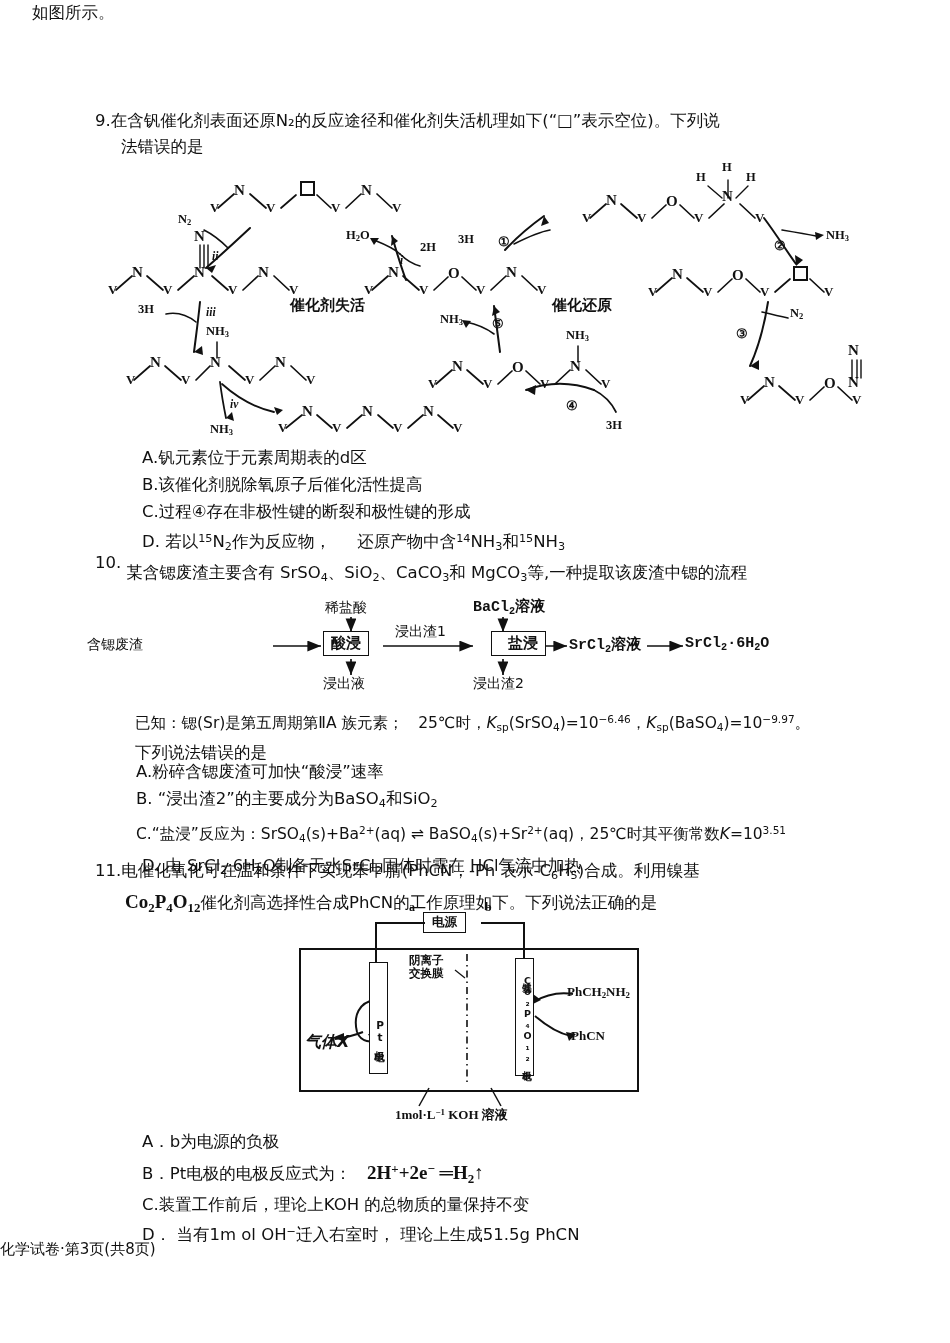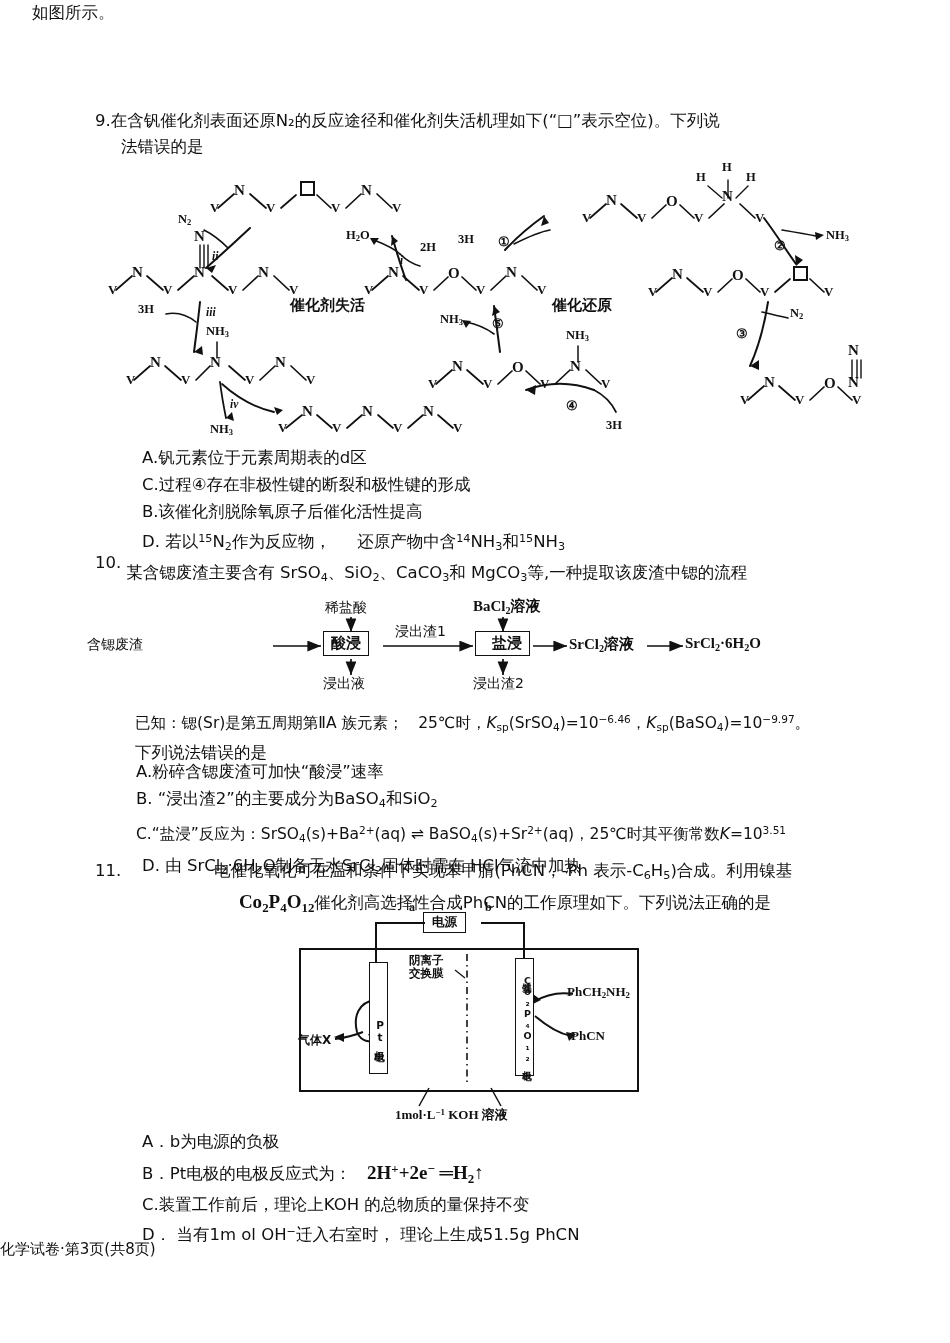--- a/index.html
+++ b/index.html
@@ -50,21 +50,21 @@
   
   #q10fig{position:absolute;left:255px;top:605px;width:500px;height:90px;}
   #q10fig .txt{position:absolute;white-space:nowrap;font-size:14px;
     font-family:"DejaVu Sans","Liberation Sans",sans-serif;}
   #q10fig .box{
     position:absolute;border:1.6px solid #111;background:#fff;
     font-size:15px;font-weight:bold;text-align:center;
     font-family:"DejaVu Sans","Liberation Sans",sans-serif;
     padding:2px 7px;
   }
-  #q10fig .serif{font-family:Liberation Serif, serif;font-weight:bold;}
+  #q10fig .serif{font-family:Liberation Mono, monospace;font-weight:bold;}
 
   
   #q11fig{position:absolute;left:295px;top:910px;width:360px;height:215px;}
   #q11fig .txt{position:absolute;white-space:nowrap;font-size:11px;
     font-family:"DejaVu Sans","Liberation Sans",sans-serif;font-weight:bold;}
   #q11fig .serifb{font-family:"Liberation Serif","DejaVu Serif",serif;font-weight:bold;}
   .cellbox{position:absolute;border:2px solid #111;}
   .electrode{
     position:absolute;border:1.8px solid #111;background:#fff;
     writing-mode:vertical-rl; text-orientation:upright;
@@ -326,22 +326,22 @@
     <div class="atom lbl" style="left:392px;top:166px;font-size:13px;">⑤</div>
 
     <div class="atom lbl" style="left:466px;top:248px;font-size:13px;">④</div>
     <div class="atom lbl" style="left:506px;top:268px;">3H</div>
 
     <div class="sect-title" style="left:452px;top:146px;">催化还原</div>
   </div>
 
   <div style="position:absolute;left:120px;top:444px;width:760px;">
     <div class="opt cn">A.钒元素位于元素周期表的d区</div>
+    <div class="opt cn">B.该催化剂脱除氧原子后催化活性提高</div>
     <div class="opt cn">C.过程④存在非极性键的断裂和极性键的形成</div>
-    <div class="opt cn">B.该催化剂脱除氧原子后催化活性提高</div>
     <div class="opt cn">D. 若以<sup>15</sup>N<sub>2</sub>作为反应物，&nbsp;&nbsp;&nbsp;&nbsp; 还原产物中含<sup>14</sup>NH<sub>3</sub>和<sup>15</sup>NH<sub>3</sub></div>
   </div>
 
   <div class="q-block" style="left:95px;top:550px;width:780px;">
     <div class="q-head qline cn">
       <span class="q-num">10.</span>
       <span class="q-body" style="margin-left:5px;margin-top:10px;">某含锶废渣主要含有 SrSO<sub>4</sub>、SiO<sub>2</sub>、CaCO<sub>3</sub>和 MgCO<sub>3</sub>等,一种提取该废渣中锶的流程</span>
       </div>
     </div>
     <div class="qline cn" style="margin-left:32px;">如图所示。</div>
@@ -363,41 +363,41 @@
         <line x1="248" y1="54" x2="248" y2="70" marker-end="url(#ar)"></line>
         <line x1="278" y1="41" x2="312" y2="41" marker-end="url(#ar)"></line>
         <line x1="392" y1="41" x2="428" y2="41" marker-end="url(#ar)"></line>
       </g>
     </svg>
 
     <div class="txt" style="left:-168px;top:31px;">含锶废渣</div>
     <div class="txt" style="left:70px;top:-6px;">稀盐酸</div>
     <div class="txt serif" style="left:218px;top:-8px;font-size:15px;">BaCl<sub>2</sub>溶液</div>
     <div class="box" style="left:68px;top:26px;">酸浸</div>
-    <div class="box" style="left:220px;top:26px;padding-left:16px;">盐浸</div>
+    <div class="box" style="left:236px;top:26px;padding-left:16px;">盐浸</div>
     <div class="txt" style="left:140px;top:18px;">浸出渣1</div>
     <div class="txt" style="left:68px;top:70px;">浸出液</div>
     <div class="txt" style="left:218px;top:70px;">浸出渣2</div>
     <div class="txt serif" style="left:314px;top:30px;font-size:15px;">SrCl<sub>2</sub>溶液</div>
     <div class="txt serif" style="left:430px;top:30px;font-size:15px;">SrCl<sub>2</sub>·6H<sub>2</sub>O</div>
   </div>
 
   <div style="position:absolute;left:135px;top:706px;width:760px;">
     <div class="qline cn" style="font-size:15.5px;white-space:nowrap;">已知：锶(Sr)是第五周期第ⅡA 族元素；&nbsp;&nbsp; 25℃时，<i>K</i><sub>sp</sub>(SrSO<sub>4</sub>)=10<sup>−6.46</sup>，<i>K</i><sub>sp</sub>(BaSO<sub>4</sub>)=10<sup>−9.97</sup>。</div>
     <div class="qline cn">下列说法错误的是</div>
   </div>
 
   <div style="position:absolute;left:130px;top:758px;width:790px;">
     <div class="opt cn" style="margin-left:6px;">A.粉碎含锶废渣可加快“酸浸”速率</div>
     <div class="opt cn" style="margin-left:6px;">B. “浸出渣2”的主要成分为BaSO<sub>4</sub>和SiO<sub>2</sub></div>
     <div class="opt cn" style="margin-left:6px;font-size:15.5px;">C.“盐浸”反应为：SrSO<sub>4</sub>(s)+Ba<sup>2+</sup>(aq)&nbsp;⇌&nbsp;BaSO<sub>4</sub>(s)+Sr<sup>2+</sup>(aq)，25℃时其平衡常数<i>K</i>=10<sup>3.51</sup></div>
     <div class="opt cn" style="margin-left:12px;">D. 由 SrCl<sub>2</sub>·6H<sub>2</sub>O制备无水SrCl<sub>2</sub>固体时需在 HCl气流中加热</div>
   </div>
 
-  <div class="q-block" style="left:95px;top:858px;width:790px;text-align:center;">
+  <div class="q-block" style="left:95px;top:858px;width:790px;">
     <div class="q-head qline cn">
       <span class="q-num">11.</span>
       <span class="q-body">电催化氧化可在温和条件下实现苯甲腈(PhCN，-Ph 表示-C<sub>6</sub>H<sub>5</sub>)合成。利用镍基</span>
     </div>
     <div class="qline cn" style="margin-left:30px;">
       <span style="font-family:'Liberation Serif',serif;font-weight:bold;font-size:19px;margin-top:24px;">Co<sub>2</sub>P<sub>4</sub>O<sub>12</sub></span><span>催化剂高选择性合成PhCN的工作原理如下。下列说法正确的是</span>
     </div>
   </div>
 
   <div id="q11fig">
@@ -438,21 +438,21 @@
       </g>
     </svg>
 
     <div class="electrode" style="left:74px;top:52px;width:19px;height:112px;padding-top:26px;box-sizing:border-box;">Pt电极</div>
     <div class="electrode" style="left:220px;top:48px;width:19px;height:118px;padding-top:4px;box-sizing:border-box;font-size:9.5px;">镍基Co₂P₄O₁₂电极</div>
 
     <div class="txt" style="left:114px;top:44px;line-height:13px;font-size:11.5px;">
       <span>阴离子</span><br>
       <span>交换膜</span>
     </div>
-    <div class="txt" style="left:3px;top:122px;font-size:12px;">气体X</div>
+    <div class="txt" style="left:10px;top:122px;font-size:16px;font-style:italic;">气体X</div>
     <div class="txt serifb" style="left:272px;top:74px;font-size:13px;">PhCH<sub>2</sub>NH<sub>2</sub></div>
     <div class="txt serifb" style="left:276px;top:118px;font-size:13px;">PhCN</div>
     <div class="txt serifb" style="left:100px;top:196px;font-size:13px;">1mol·L<sup>−1</sup> KOH 溶液</div>
   </div>
 
   <div style="position:absolute;left:120px;top:1128px;width:780px;">
     <div class="opt cn">A．b为电源的负极</div>
     <div class="opt cn">B．Pt电极的电极反应式为：&nbsp;&nbsp; <span style="font-family:'Liberation Serif',serif;font-weight:bold;font-size:19px;">2H<sup>+</sup>+2e<sup>−</sup> ═H<sub>2</sub>↑</span></div>
     <div class="opt cn">C.装置工作前后，理论上KOH 的总物质的量保持不变</div>
     <div class="opt cn">D． 当有1m ol OH<sup>−</sup>迁入右室时， 理论上生成51.5g PhCN</div>

